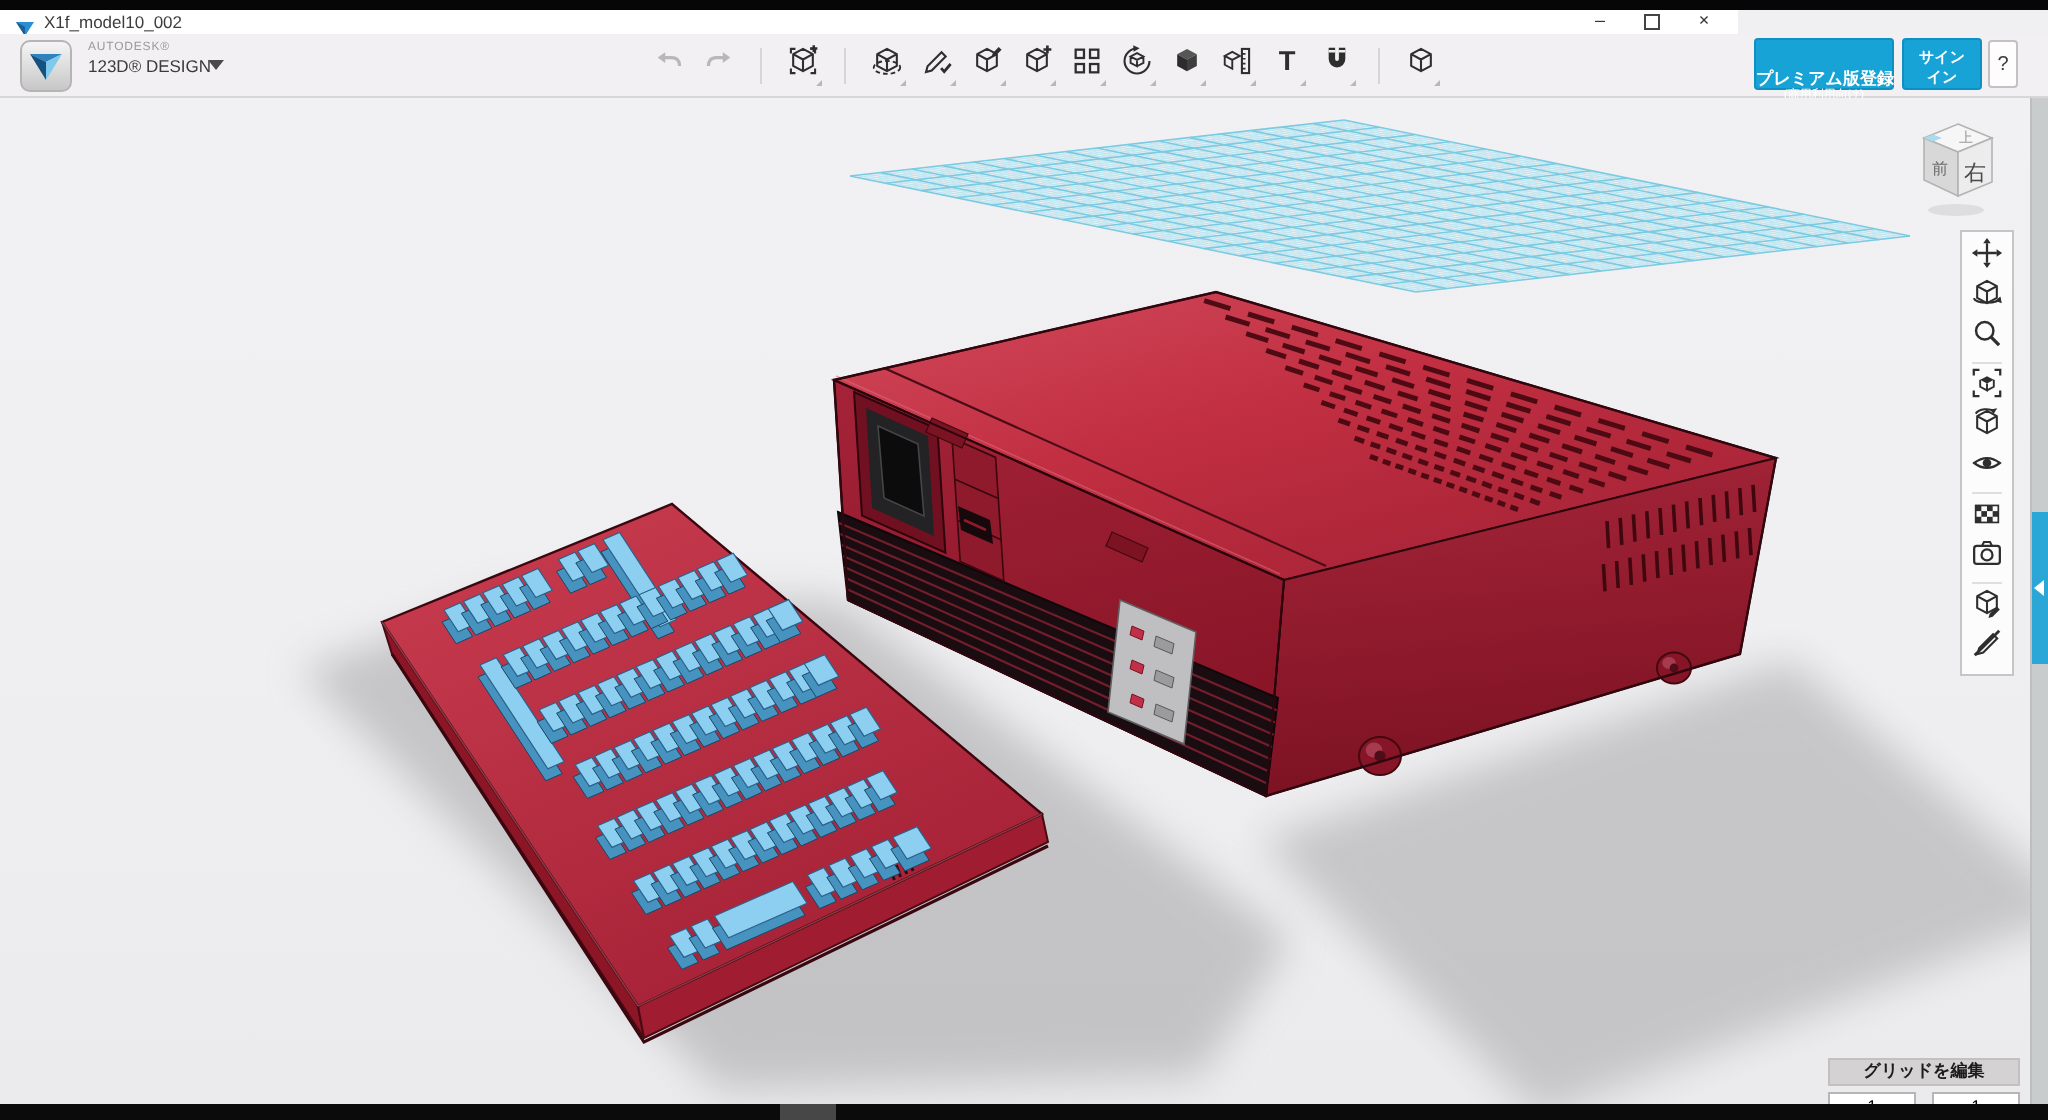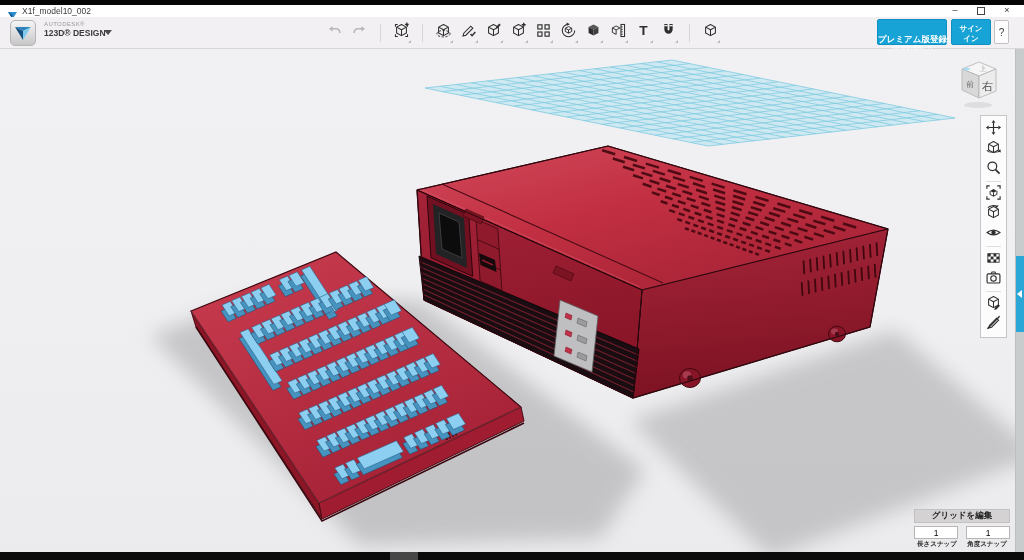--- a/index.html
+++ b/index.html
@@ -1,31 +1,31 @@
 <!DOCTYPE html>
 <html><head>
 <meta charset="utf-8">
 <style>
   html,body{margin:0;padding:0;}
   body{width:1024px;height:560px;overflow:hidden;font-family:"Liberation Sans",sans-serif;background:#000;}
   .app{position:relative;width:1024px;height:560px;background:#f0eff1;}
   
   .top-edge{position:absolute;left:0;top:0;width:1024px;height:5px;background:#060606;}
-  .titlebar{position:absolute;left:0;top:5px;width:1024px;height:12px;background:#ffffff;border-bottom:1px solid #e7e5e6;}
+  .titlebar{position:absolute;left:0;top:5px;width:869px;height:12px;background:#ffffff;border-bottom:1px solid #e7e5e6;}
   .app-ico{position:absolute;left:8px;top:1px;}
   .doc-title{position:absolute;left:22px;top:1px;font-size:8.5px;color:#3c3c3c;}
   .win-controls{position:absolute;right:4px;top:0;height:12px;display:flex;}
   .wc{width:26px;height:12px;text-align:center;font-size:9px;line-height:11px;color:#333;cursor:default;}
   .restore-glyph{display:inline-block;width:6px;height:6px;border:1px solid #444;margin-top:2px;}
   
   .toolbar{position:absolute;left:0;top:17px;width:1024px;height:31px;background:#f2f0f2;border-bottom:1px solid #d8d6d7;}
   .logo-tile{position:absolute;left:10px;top:3px;width:24px;height:24px;border-radius:5px;border:1px solid #b5b5b5;background:linear-gradient(#f5f5f5,#c7c7c7);}
   .brand-txt{position:absolute;left:44px;top:4px;line-height:1;}
   .brand-a{font-size:6px;color:#9a9899;letter-spacing:.4px;}
-  .brand-p{font-size:8.5px;font-weight:bold;color:#3b3b3b;margin-top:2px;}
+  .brand-p{font-size:8.5px;font-weight:normal;color:#3b3b3b;margin-top:2px;}
   .chev{position:absolute;left:104px;top:13px;width:0;height:0;border-left:4px solid transparent;border-right:4px solid transparent;border-top:5px solid #4a4a4a;}
   #tool-strip{position:absolute;left:325px;top:3px;height:25px;display:flex;align-items:center;gap:6px;}
   .tool,.navbtn{position:relative;width:19px;height:19px;display:flex;align-items:center;justify-content:center;}
   .tool::after{content:"";position:absolute;right:0;bottom:-1px;border-left:3px solid transparent;border-bottom:3px solid #b9b7b8;}
   .tsep{width:1px;height:18px;background:#d7d5d6;margin:0 5px;}
   .btn-premium{position:absolute;left:877px;top:2px;width:70px;height:26px;background:#17a3d6;border:1px solid #0f90c2;border-radius:2px;color:#fff;text-align:center;padding:0;cursor:pointer;}
   .bp1{display:block;font-size:8.5px;font-weight:bold;line-height:12px;margin-top:13px;white-space:nowrap;}
   .bp2{display:block;font-size:6px;line-height:7px;white-space:nowrap;}
   .btn-signin{position:absolute;left:951px;top:2px;width:40px;height:26px;background:#17a3d6;border:1px solid #0f90c2;border-radius:2px;color:#fff;font-size:7.5px;font-weight:bold;text-align:center;cursor:pointer;padding:4px;}
   .btn-help{position:absolute;left:994px;top:3px;width:15px;height:24px;background:#fdfdfd;border:1px solid #c3c1c2;border-radius:2px;color:#3a3a3a;font-size:10px;text-align:center;padding:0;cursor:pointer;}
@@ -33,21 +33,21 @@
   .canvas{position:absolute;left:0;top:49px;width:1024px;height:503px;background:linear-gradient(180deg,#f1f0f2 0%,#efeef0 55%,#ebebed 100%);}
   #scene{position:absolute;left:0;top:0;}
   .viewcube{position:absolute;left:956px;top:10px;}
   .right-tools{position:absolute;left:980px;top:66px;width:25px;background:#fcfcfc;border:1px solid #c6c6c6;display:flex;flex-direction:column;align-items:center;padding:3px 0;}
   .vtool{width:21px;height:20px;display:flex;align-items:center;justify-content:center;}
   .vsep{width:15px;height:1px;background:#e0dfe0;margin:2px 0;}
   .scroll-strip{position:absolute;left:1015px;top:0;width:9px;height:503px;background:#c9cccd;border-left:1px solid #bcbfc0;}
   .side-tab{position:absolute;left:1016px;top:207px;width:8px;height:76px;background:#2ba7d7;}
   .side-tab .tri{position:absolute;left:1px;top:34px;width:0;height:0;border-top:4px solid transparent;border-bottom:4px solid transparent;border-right:5px solid #ffffff;}
   .grid-panel{position:absolute;left:914px;top:460px;width:96px;}
-  .grid-edit{display:block;width:96px;height:14px;background:#d4d2d3;border:1px solid #c2c0c1;font-size:8.5px;font-weight:bold;color:#1c1c1c;padding:0;font-family:"Liberation Sans",sans-serif;cursor:pointer;}
+  .grid-edit{display:block;width:96px;height:14px;background:#d4d2d3;border:1px solid #c2c0c1;font-size:8.5px;font-weight:bold;color:#1c1c1c;padding:0;font-family:"Liberation Sans",sans-serif;cursor:pointer;margin-top:20px;}
   .snap-row{display:flex;justify-content:space-between;margin-top:3px;}
   .snap-input{width:42px;height:11px;border:1px solid #b7b5b6;background:#fff;font-size:8.5px;text-align:center;padding:0;font-family:"Liberation Sans",sans-serif;}
   .snap-labels{display:flex;justify-content:space-between;margin-top:1px;}
   .snap-labels span{width:46px;text-align:center;font-size:6.5px;font-weight:bold;color:#2a2a2a;}
   .bottom-bar{position:absolute;left:0;top:552px;width:1024px;height:8px;background:#0b0b0b;}
   .bottom-bar .seg{position:absolute;left:390px;top:0;width:28px;height:8px;background:#474747;}
 </style>
 </head>
 <body>
 

